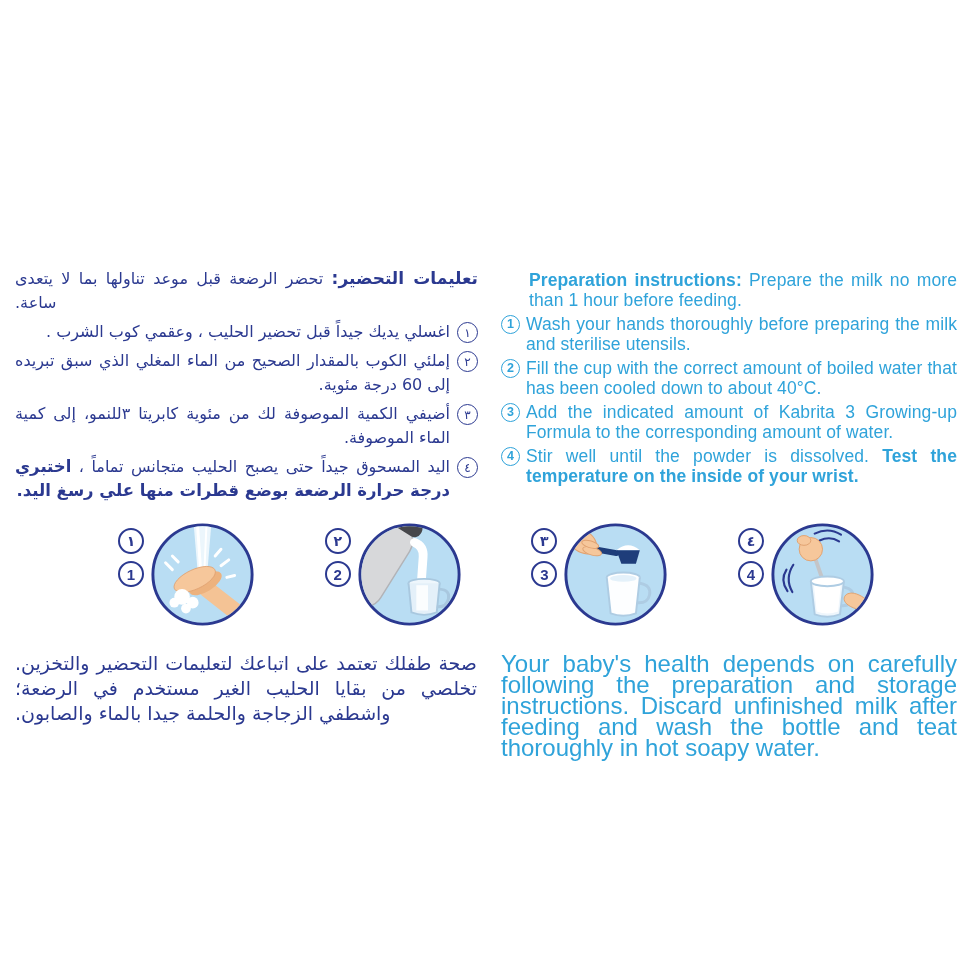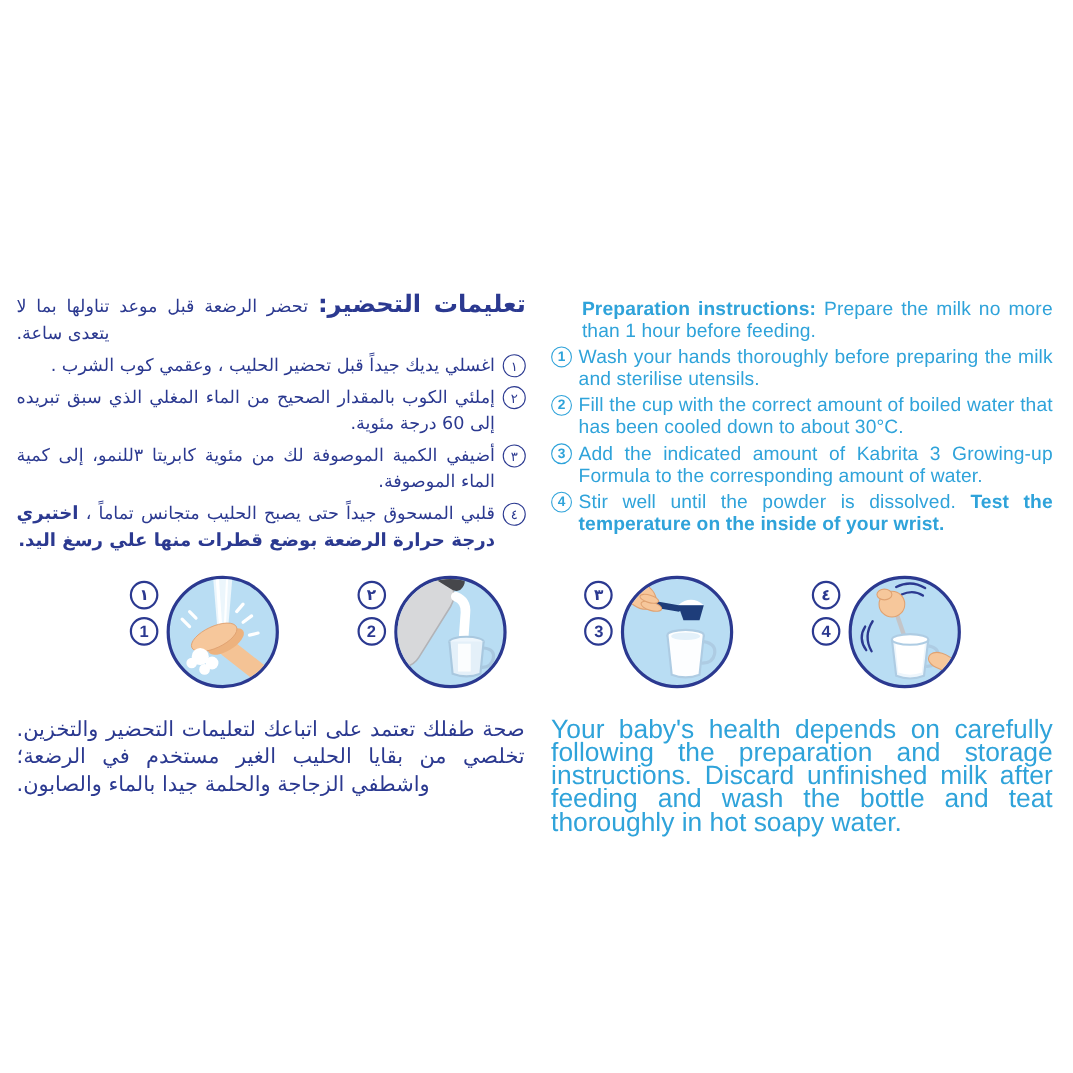--- a/index.html
+++ b/index.html
@@ -5,21 +5,21 @@
   * { margin:0; padding:0; box-sizing:border-box; }
   html,body { width:975px; height:975px; background:#ffffff; }
   .page { position:absolute; top:0; left:0; width:975px; height:975px; background:#ffffff;
           overflow:hidden; }
 
   
   .ar-col { position:absolute; top:266px; left:15px; width:463px;
             color:#2b3990; font-family:"DejaVu Sans",sans-serif;
             font-size:16px; line-height:24px; }
   .ar-col .intro { text-align:justify; text-align-last:left; }
-  .ar-col .intro b { font-size:22px; }
+  .ar-col .intro b { font-size:17px; }
   .ar-step { display:flex; margin-top:5px; align-items:flex-start; }
   .ar-step .marker { flex:0 0 auto; width:21px; height:21px; margin-top:2px; margin-left:7px;
             border:1.6px solid #2b3990; border-radius:50%;
             display:flex; align-items:center; justify-content:center;
             font-size:12px; line-height:1; }
   .ar-step .txt { flex:1; text-align:justify; }
   .ar-step .txt b { font-size:16.5px; }
 
   
   .en-col { position:absolute; top:270px; left:501px; width:456px;
@@ -70,34 +70,34 @@
     <div class="ar-step">
       <span class="marker">٢</span>
       <p class="txt">إملئي الكوب بالمقدار الصحيح من الماء المغلي الذي سبق تبريده إلى 60 درجة مئوية.</p>
     </div>
     <div class="ar-step">
       <span class="marker">٣</span>
       <p class="txt">أضيفي الكمية الموصوفة لك من مئوية كابريتا ٣للنمو، إلى كمية الماء الموصوفة.</p>
     </div>
     <div class="ar-step">
       <span class="marker">٤</span>
-      <p class="txt"><span>قلبي المسحوق جيداً حتى يصبح الحليب متجانس تماماً ،</span> <b>اختبري درجة حرارة الرضعة بوضع قطرات منها علي رسغ اليد.</b></p>
+      <p class="txt"><span>اليد المسحوق جيداً حتى يصبح الحليب متجانس تماماً ،</span> <b>اختبري درجة حرارة الرضعة بوضع قطرات منها علي رسغ اليد.</b></p>
     </div>
   </section>
 
   <section class="en-col" lang="en">
     <p class="intro"><b>Preparation instructions:</b> <span>Prepare the milk no more than 1 hour before feeding.</span></p>
 
     <div class="en-step">
       <span class="marker">1</span>
       <p class="txt">Wash your hands thoroughly before preparing the milk and sterilise utensils.</p>
     </div>
     <div class="en-step">
       <span class="marker">2</span>
-      <p class="txt">Fill the cup with the correct amount of boiled water that has been cooled down to about 30°C.</p>
+      <p class="txt">Fill the cup with the correct amount of boiled water that has been cooled down to about 40°C.</p>
     </div>
     <div class="en-step">
       <span class="marker">3</span>
       <p class="txt">Add the indicated amount of Kabrita 3 Growing-up Formula to the corresponding amount of water.</p>
     </div>
     <div class="en-step">
       <span class="marker">4</span>
       <p class="txt"><span>Stir well until the powder is dissolved.</span> <b>Test the temperature on the inside of your wrist.</b></p>
     </div>
   </section>

